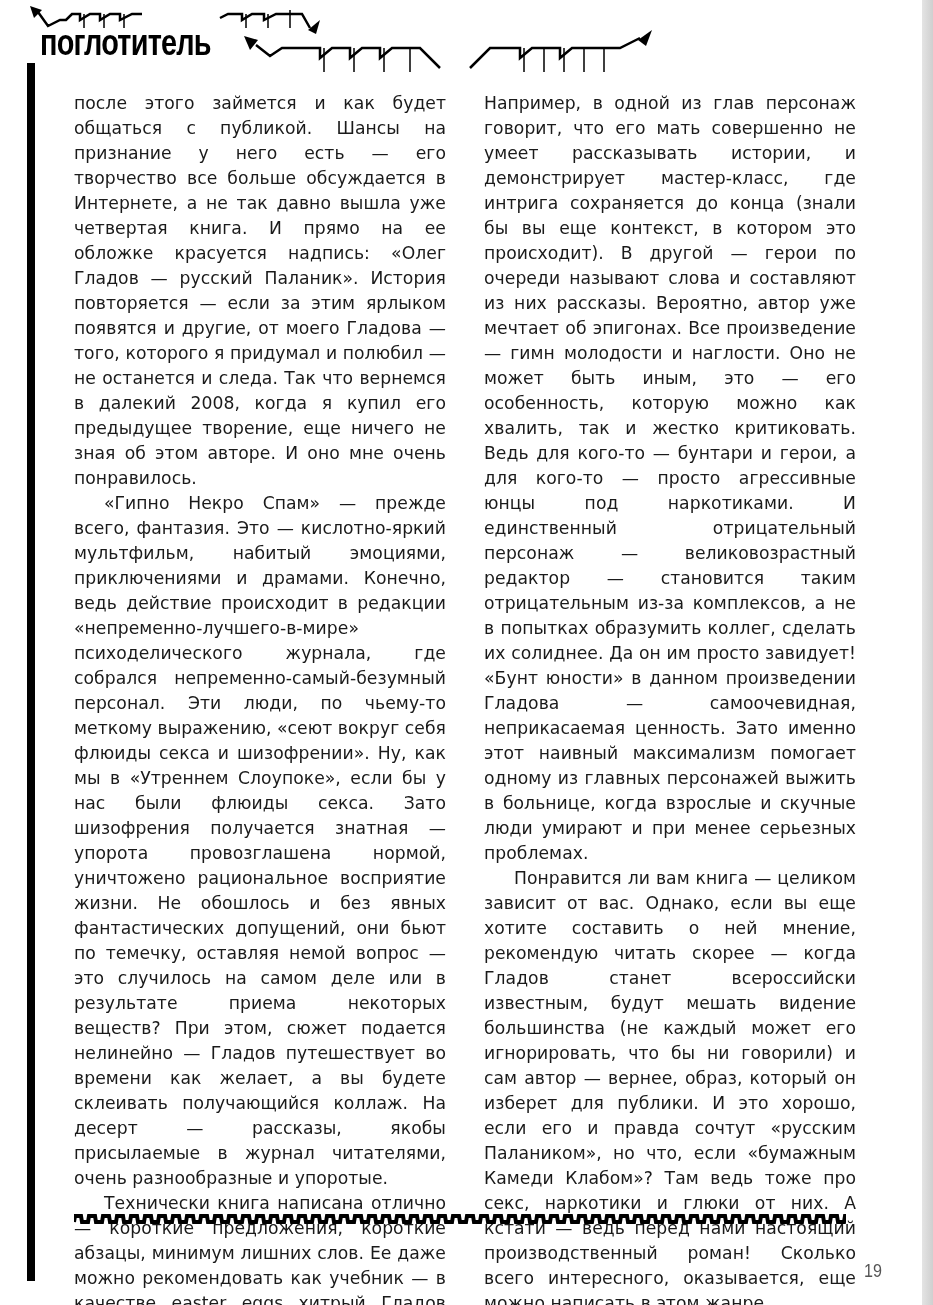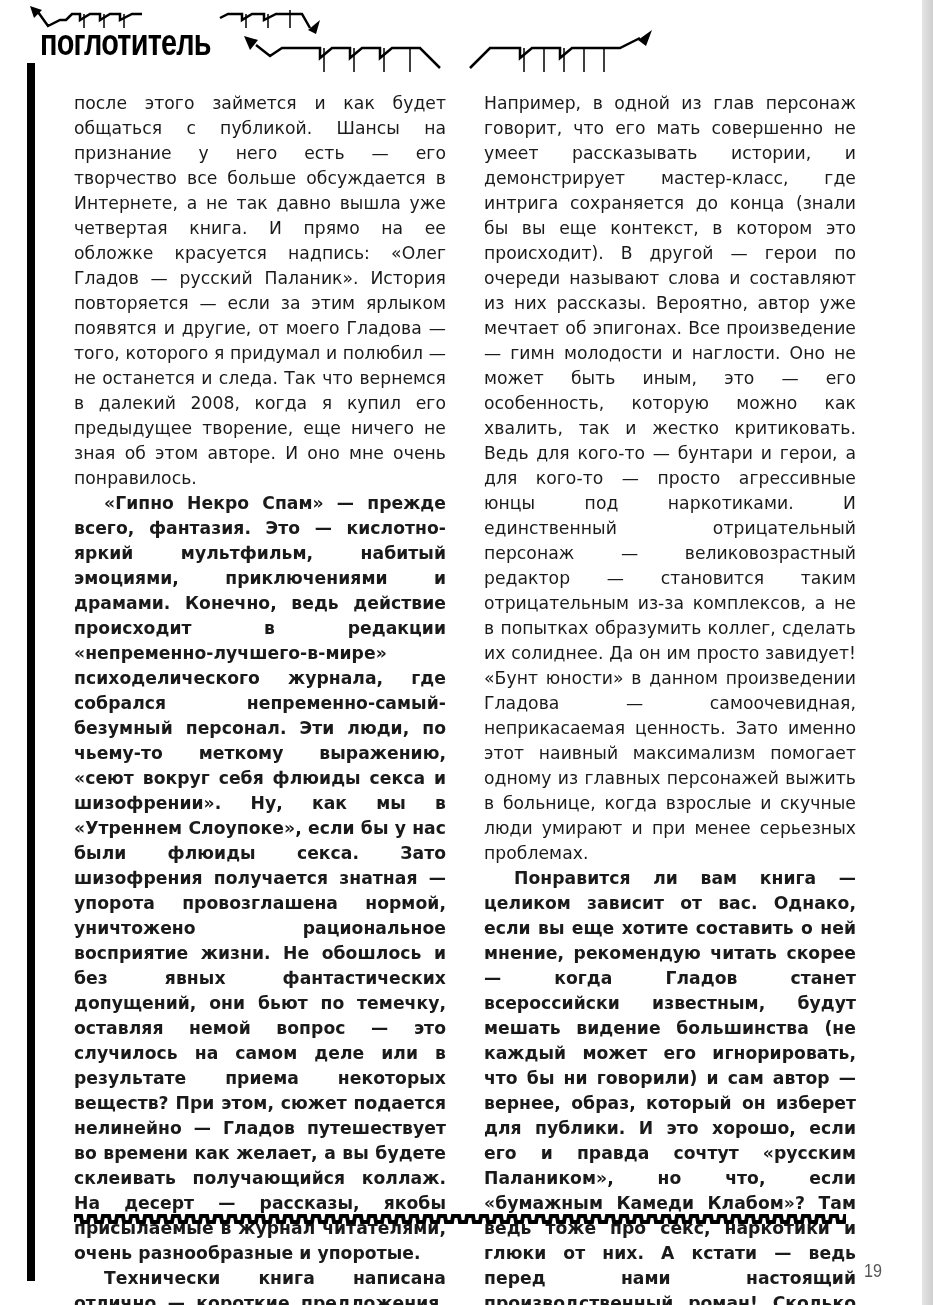--- a/index.html
+++ b/index.html
@@ -25,21 +25,21 @@
       color: #000;
     }
     .column {
       position: absolute; top: 91px; width: 372px;
       font-size: 17.2px; line-height: 25px; text-align: justify;
       letter-spacing: 0.05px;
     }
     .col-left { left: 74px; }
     .col-right { left: 484px; }
     .column p { margin: 0; }
-    .column p.indent { text-indent: 30px; font-weight: bold; }
+    .column p.indent { text-indent: 30px; }
     .footer-wave { position: absolute; left: 74px; top: 1212px; width: 400px; height: 14px; }
     .page-number {
       position: absolute; left: 864px; top: 1260px;
       font-family: "Liberation Sans", sans-serif; font-size: 19px; color: #555;
       transform: scaleX(0.85); transform-origin: left top;
     }
   </style>
 </head>
 <body>
 

